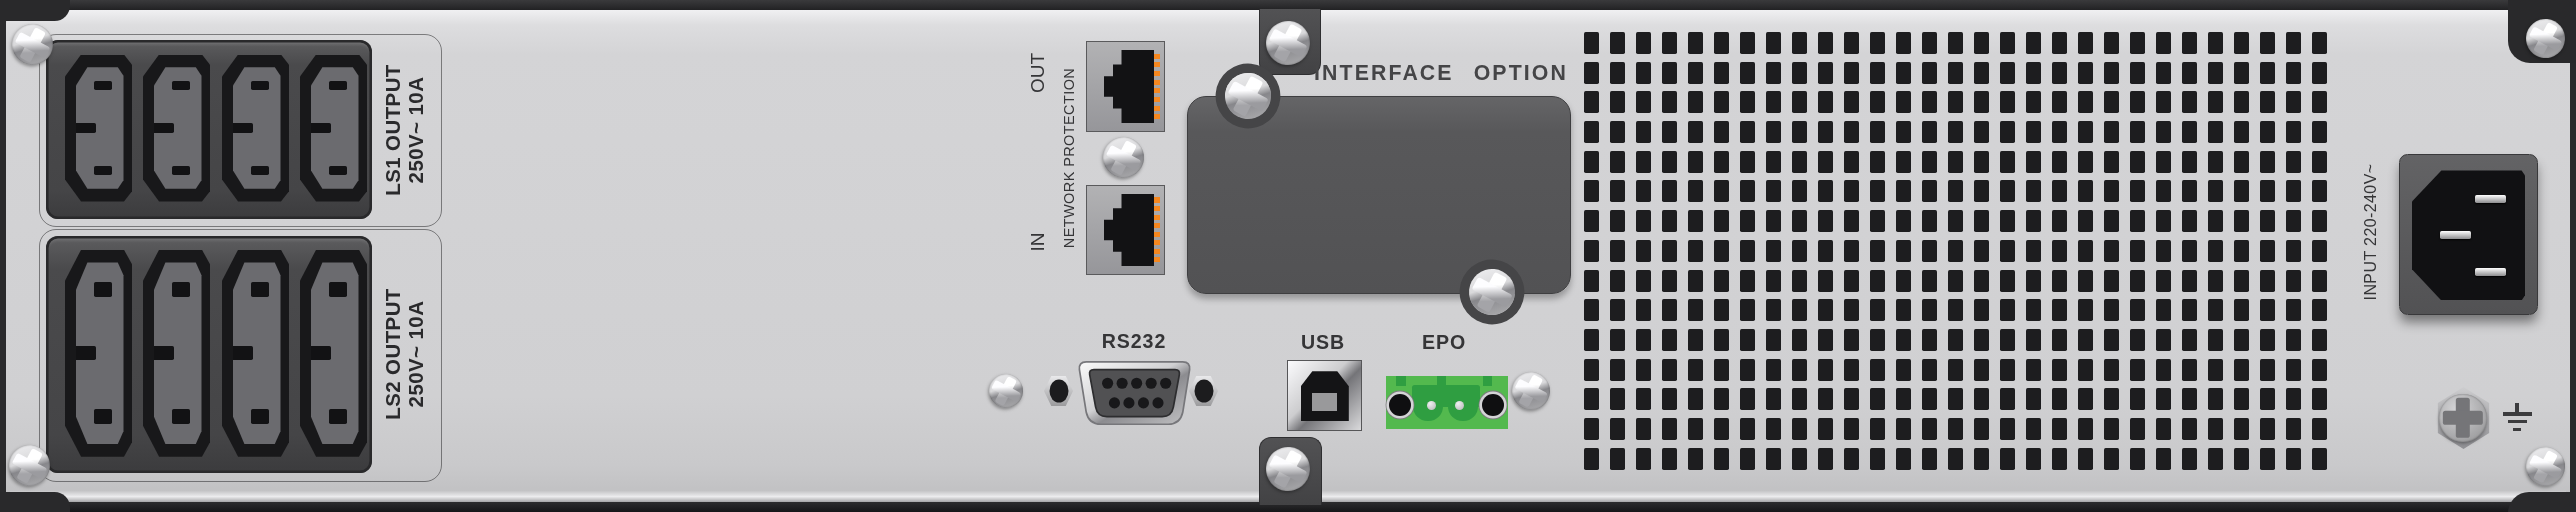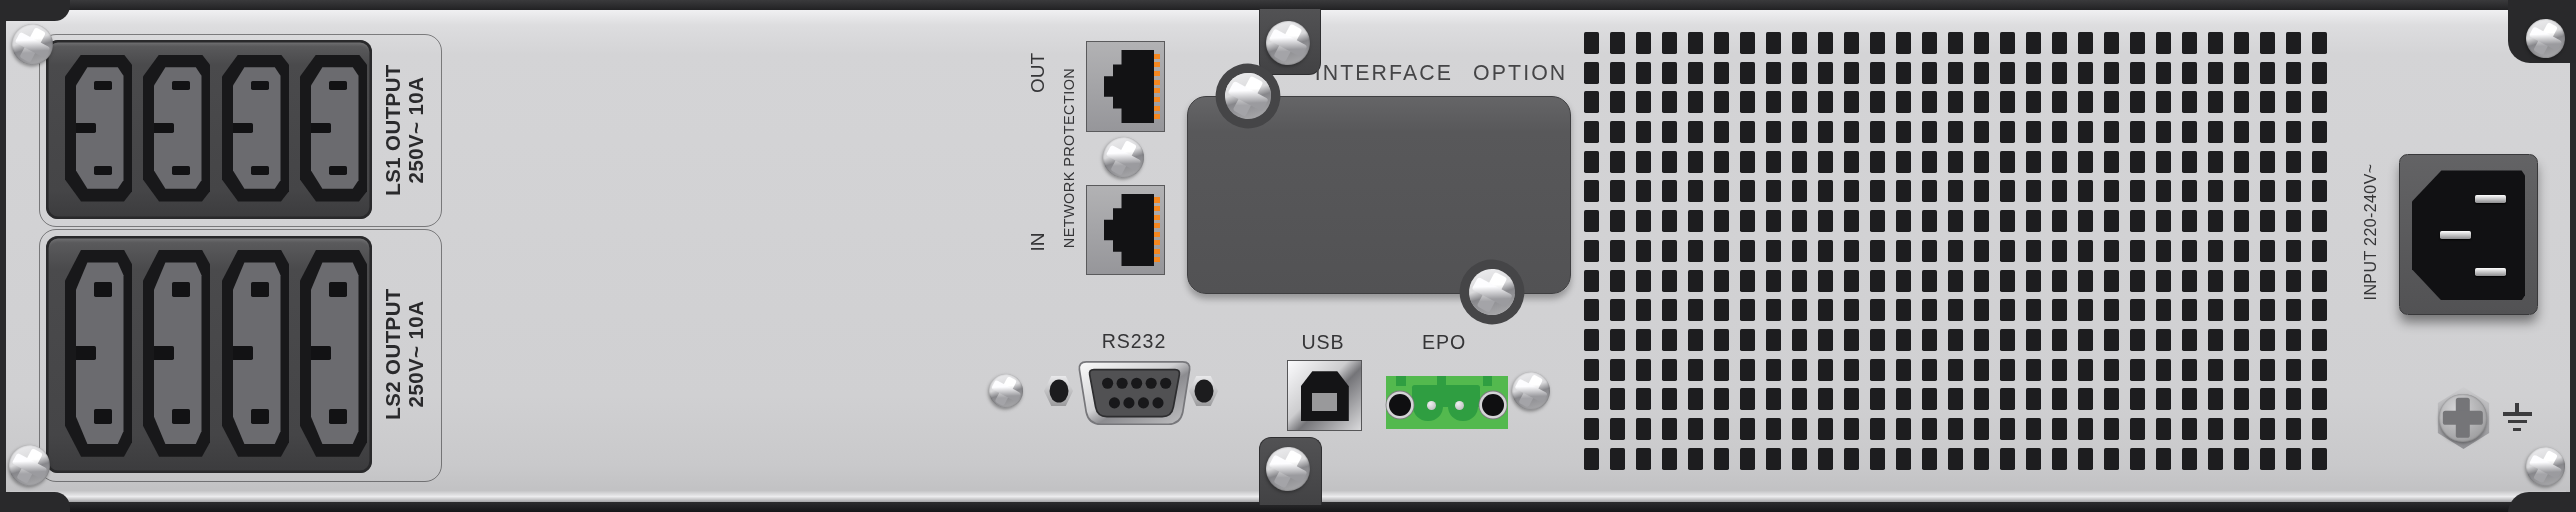--- a/index.html
+++ b/index.html
@@ -20,21 +20,21 @@
   .corner-tl{left:0;top:0;width:70px;height:20.5px;border-radius:0 0 15.4px 0;}
   .corner-bl{left:0;top:492px;width:70px;height:20.5px;border-radius:0 15.4px 0 0;}
   .corner-tr{left:2508px;top:0;width:68px;height:63px;border-radius:0 0 0 22px;}
   .corner-br{left:2508px;top:492px;width:68px;height:20.5px;border-radius:22px 0 0 0;}
   .tab{position:absolute;background:linear-gradient(180deg,#525254,#424244);border:1.7px solid #2e2e30;z-index:4;}
   .tab-top{left:1259px;top:8.5px;width:60px;height:65px;border-top:none;border-radius:0 0 12px 12px;}
   .tab-bottom{left:1259px;top:437px;width:61px;height:67px;border-bottom:none;border-radius:12px 12px 0 0;}
 
   
   .lbl{position:absolute;color:#353537;z-index:4;white-space:nowrap;}
-  .hcent{transform:translate(-50%,-50%);}
+  .hcent{transform:translate(-50%,-50%);font-weight:bold;}
   .vrot{transform:translate(-50%,-50%) rotate(-90deg);text-align:center;}
 
   
   .gborder{position:absolute;border:1.7px solid rgba(46,46,48,.55);border-radius:17px;z-index:3;}
   .gb1{left:39px;top:34px;width:401px;height:191px;}
   .gb2{left:39px;top:229px;width:401px;height:251px;}
   .plate{position:absolute;border-radius:12px;z-index:3;
          background:linear-gradient(180deg,#5e5e60,#4a4a4c 14%,#454547 84%,#3b3b3d);
          box-shadow:inset 0 0 0 2.6px #29292b, inset 0 4.3px 3.4px rgba(255,255,255,.14);}
   .plate1{left:46px;top:40px;width:326px;height:179px;}

